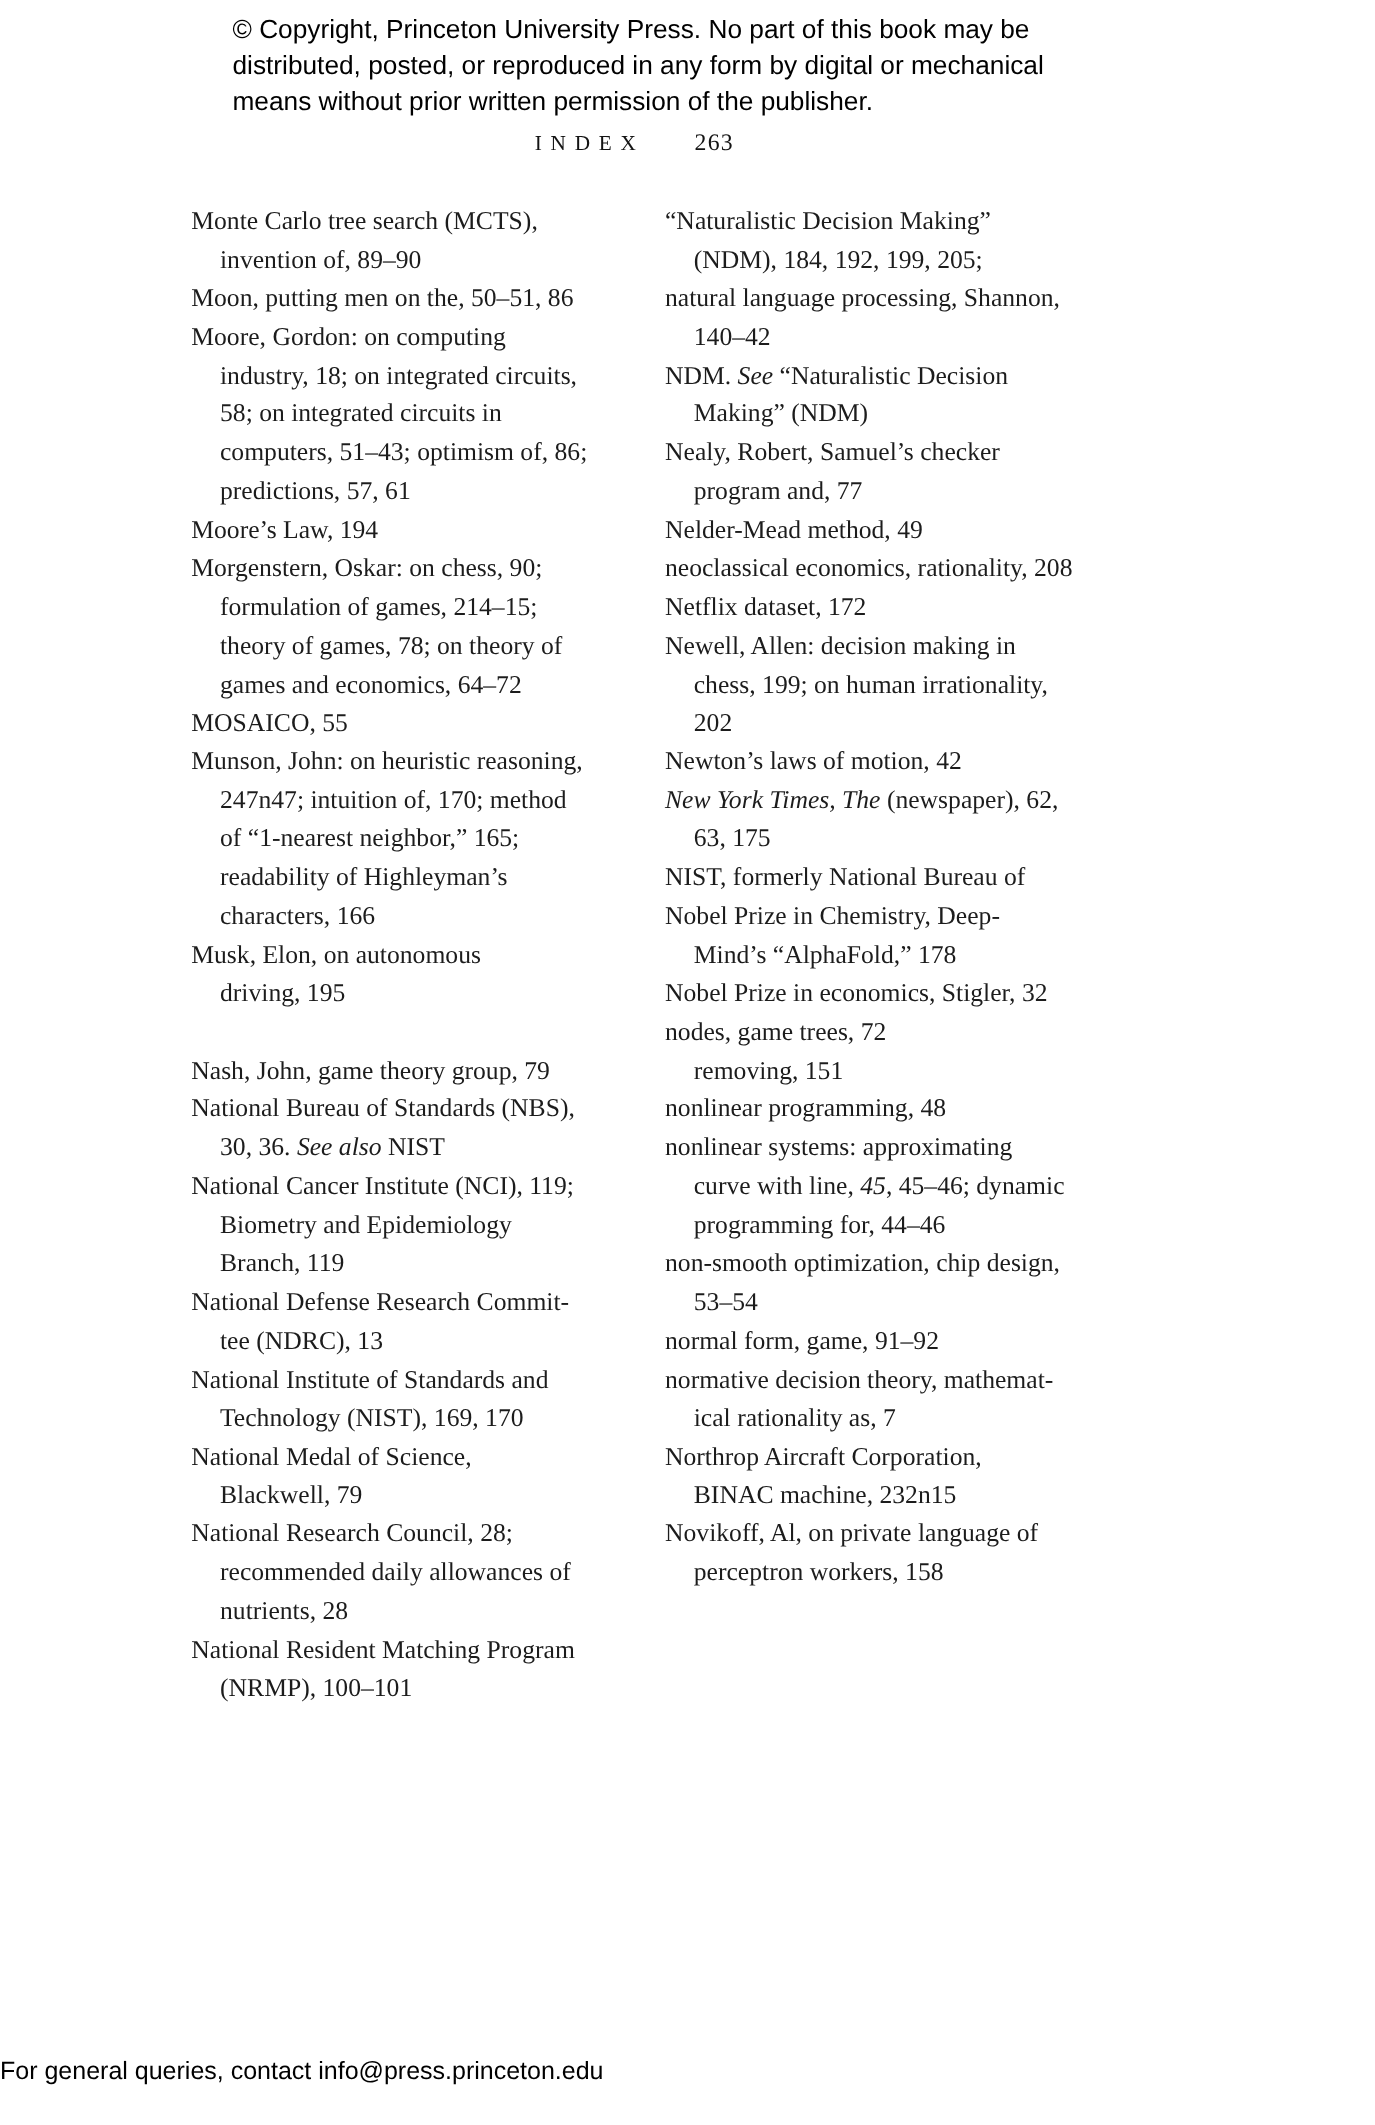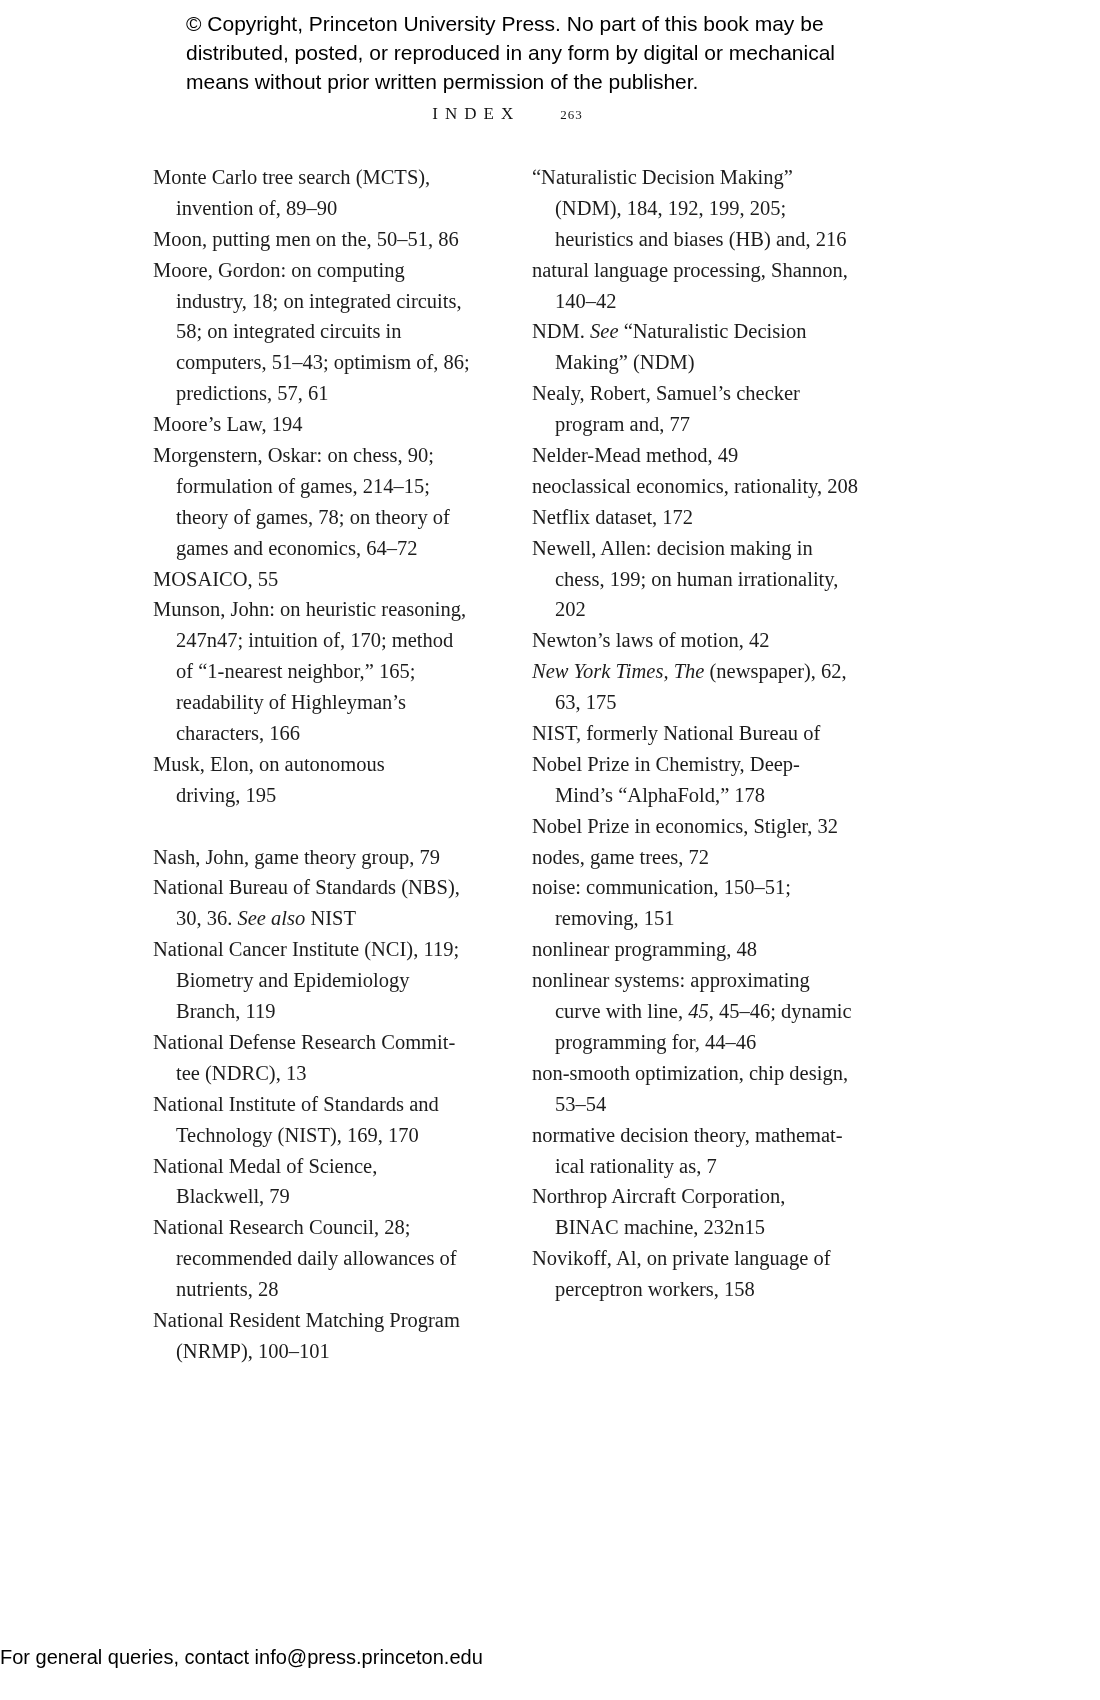--- a/index.html
+++ b/index.html
@@ -15,21 +15,21 @@
     position:absolute; left:186px; top:9px;
     font-family:"Liberation Sans", sans-serif;
     font-size:21px; line-height:29px; color:#000;
   }
   .copyright .line { white-space:nowrap; height:29px; }
   .page-header {
     position:absolute; top:104px; left:0; width:1015px;
     text-align:center; color:#141414;
   }
   .index-word { font-size:17px; letter-spacing:7px; }
-  .page-num  { font-size:13px; margin-left:40px; letter-spacing:1px; }
+  .page-num  { font-size:19px; margin-left:40px; letter-spacing:1px; }
   .col {
     position:absolute; top:162px; width:370px;
     font-size:20.5px; line-height:30.9px; color:#1c1c1c;
   }
   .col-left  { left:153px; }
   .col-right { left:532px; }
   .col .line { white-space:nowrap; height:30.9px; }
   .col .cont { padding-left:23px; }
   em { font-style:italic; }
   .footer {
@@ -90,49 +90,48 @@
     <div class="line"><span>National Research Council, 28;</span></div>
     <div class="line cont"><span>recommended daily allowances of</span></div>
     <div class="line cont"><span>nutrients, 28</span></div>
     <div class="line"><span>National Resident Matching Program</span></div>
     <div class="line cont"><span>(NRMP), 100–101</span></div>
   </div>
 
 <div class="col col-right">
     <div class="line"><span>“Naturalistic Decision Making”</span></div>
     <div class="line cont"><span>(NDM), 184, 192, 199, 205;</span></div>
-    <div class="line cont"><span>heuristics and biases (HB) and, 216</span></div>
     <div class="line"><span>natural language processing, Shannon,</span></div>
     <div class="line cont"><span>140–42</span></div>
     <div class="line"><span>NDM. </span><em>See</em><span> “Naturalistic Decision</span></div>
     <div class="line cont"><span>Making” (NDM)</span></div>
     <div class="line"><span>Nealy, Robert, Samuel’s checker</span></div>
     <div class="line cont"><span>program and, 77</span></div>
     <div class="line"><span>Nelder-Mead method, 49</span></div>
     <div class="line"><span>neoclassical economics, rationality, 208</span></div>
     <div class="line"><span>Netflix dataset, 172</span></div>
     <div class="line"><span>Newell, Allen: decision making in</span></div>
     <div class="line cont"><span>chess, 199; on human irrationality,</span></div>
     <div class="line cont"><span>202</span></div>
     <div class="line"><span>Newton’s laws of motion, 42</span></div>
     <div class="line"><em>New York Times, The</em><span> (newspaper), 62,</span></div>
     <div class="line cont"><span>63, 175</span></div>
     <div class="line"><span>NIST, formerly National Bureau of</span></div>
     <div class="line"><span>Nobel Prize in Chemistry, Deep-</span></div>
     <div class="line cont"><span>Mind’s “AlphaFold,” 178</span></div>
     <div class="line"><span>Nobel Prize in economics, Stigler, 32</span></div>
     <div class="line"><span>nodes, game trees, 72</span></div>
-    <div class="line"><span>noise: communication, 150–51;</span></div>
     <div class="line cont"><span>removing, 151</span></div>
     <div class="line"><span>nonlinear programming, 48</span></div>
     <div class="line"><span>nonlinear systems: approximating</span></div>
     <div class="line cont"><span>curve with line, </span><em>45</em><span>, 45–46; dynamic</span></div>
     <div class="line cont"><span>programming for, 44–46</span></div>
     <div class="line"><span>non-smooth optimization, chip design,</span></div>
     <div class="line cont"><span>53–54</span></div>
+    <div class="line"><span>normal form, game, 91–92</span></div>
     <div class="line"><span>normative decision theory, mathemat-</span></div>
     <div class="line cont"><span>ical rationality as, 7</span></div>
     <div class="line"><span>Northrop Aircraft Corporation,</span></div>
     <div class="line cont"><span>BINAC machine, 232n15</span></div>
     <div class="line"><span>Novikoff, Al, on private language of</span></div>
     <div class="line cont"><span>perceptron workers, 158</span></div>
   </div>
 
 <div class="footer">
   <span>For general queries, contact info@press.princeton.edu</span>

